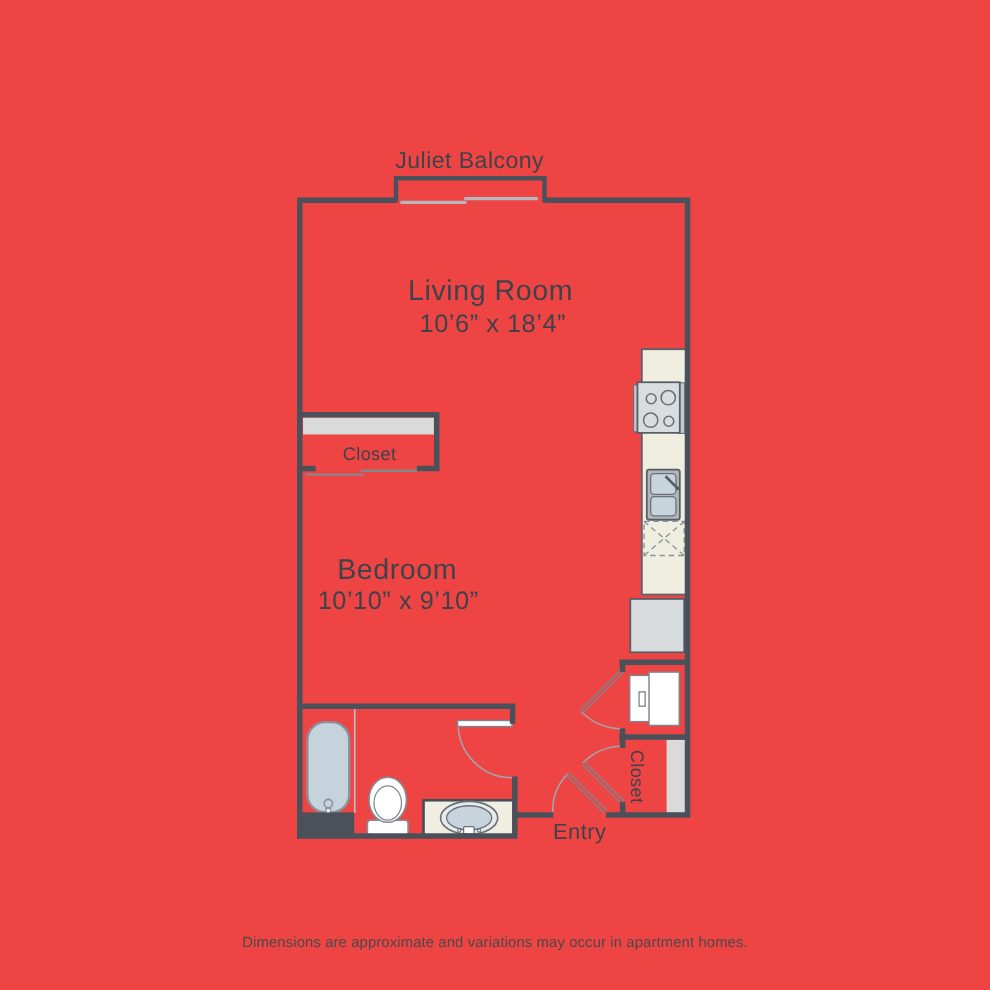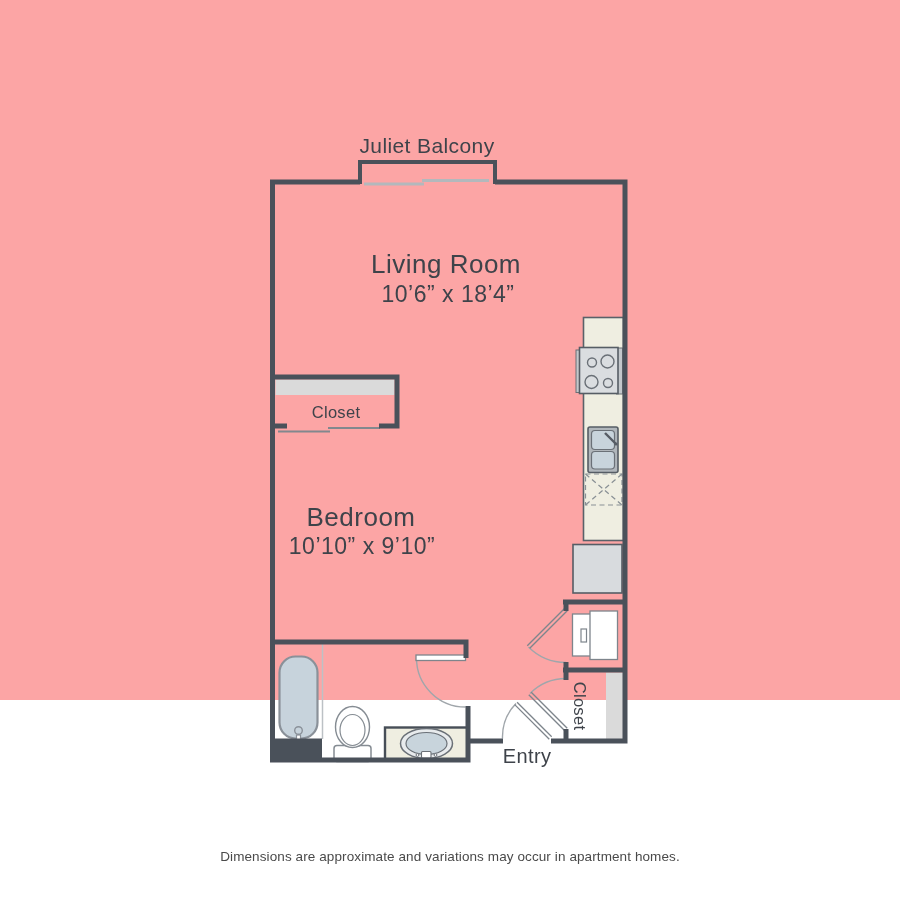--- a/index.html
+++ b/index.html
@@ -7,22 +7,22 @@
     padding: 0;
     background: #ffffff;
     width: 900px;
     height: 900px;
     overflow: hidden;
     font-family: "Liberation Sans", sans-serif;
   }
   .canvas {
     position: relative;
     width: 900px;
-    height: 700px;
-    background: #fca5a5;
+    height: 900px;
+    background: #ef4444;
   }
   svg { display: block; }
   text {
     font-family: "Liberation Sans", sans-serif;
     fill: #3e434a;
   }
   .room-name   { font-size: 26px; letter-spacing: 0.5px; }
   .room-dims   { font-size: 23px; letter-spacing: 0.5px; }
   .small-label { font-size: 16.5px; letter-spacing: 0.3px; }
   .mid-label   { font-size: 21px; letter-spacing: 0.4px; }

